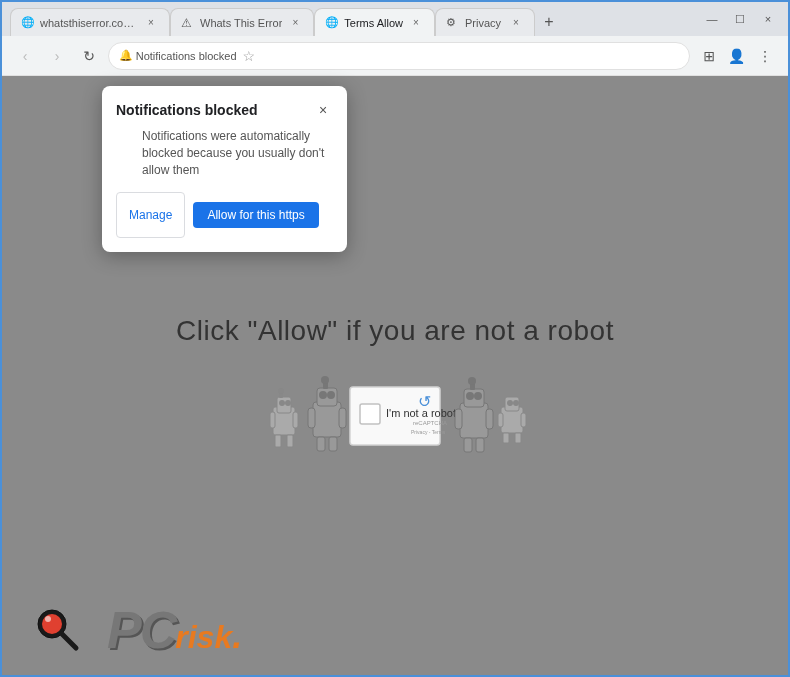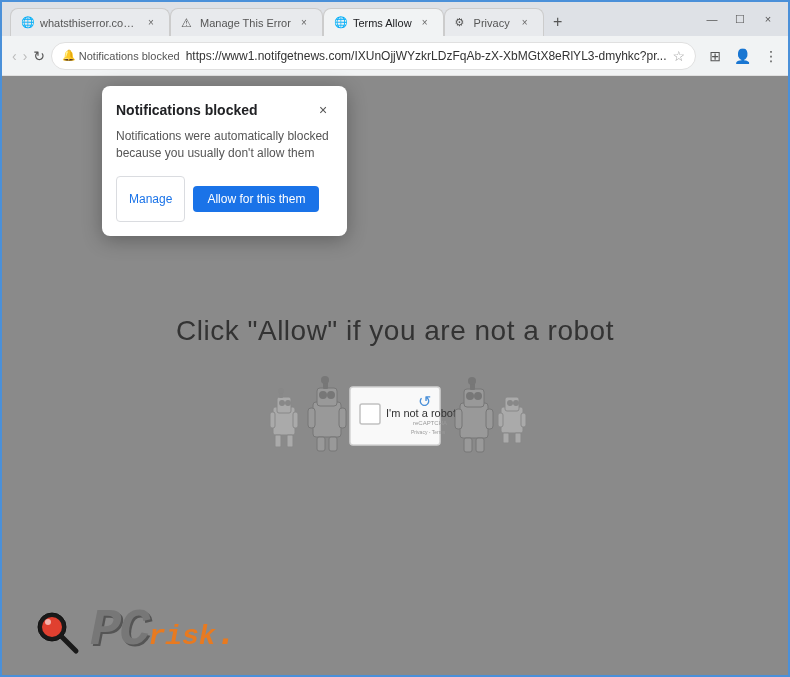--- a/index.html
+++ b/index.html
@@ -219,20 +219,21 @@
       border-radius: 50%;
       cursor: pointer;
       color: #555;
       font-size: 14px;
     }
     .popup-message {
       font-size: 12px;
       color: #555;
       margin-bottom: 14px;
       line-height: 1.4;
+      margin-left: 26px;
     }
     .popup-buttons {
       display: flex;
       gap: 8px;
       align-items: center;
     }
     .btn-manage {
       padding: 15px 12px;
       background: #fff;
       border: 1px solid #dadce0;
@@ -267,42 +268,41 @@
       color: #333;
       letter-spacing: 0.5px;
     }
 
     
     .pcrisk-logo {
       position: absolute;
       bottom: 18px;
       left: 30px;
       display: flex;
-      align-items: flex-end;
-      gap: 8px;
-      font-family: Liberation Mono, monospace;
+      align-items: flex-start;
+      gap: 25px;
     }
   </style>
 </head>
 <body>
 
 <div class="browser-window">
 
   <div class="title-bar">
     <div class="tab-strip">
 
       <div class="tab">
         <span class="tab-favicon">🌐</span>
         <span class="tab-label">whatsthiserror.com/b...</span>
         <span class="tab-close">×</span>
       </div>
 
       <div class="tab">
         <span class="tab-favicon" style="font-size:12px">⚠</span>
-        <span class="tab-label">Manage This Error</span>
+        <span class="tab-label">Whats This Error</span>
         <span class="tab-close">×</span>
       </div>
 
       <div class="tab active">
         <span class="tab-favicon">🌐</span>
         <span class="tab-label">Terms Allow</span>
         <span class="tab-close">×</span>
       </div>
 
       <div class="tab">
@@ -323,41 +323,40 @@
 
   <div class="address-bar">
     <div class="nav-btn disabled">‹</div>
     <div class="nav-btn disabled">›</div>
     <div class="nav-btn">↻</div>
     <div class="url-bar">
       <div class="url-security">
         <span>🔔</span>
         <span>Notifications blocked</span>
       </div>
-      <span class="url-text">https://www1.notifgetnews.com/IXUnOjjWYzkrLDzFqAb-zX-XbMGtX8eRlYL3-dmyhkc?pr...</span>
       <span class="url-star">☆</span>
     </div>
     <div class="toolbar-icons">
       <div class="toolbar-icon">⊞</div>
       <div class="toolbar-icon">👤</div>
       <div class="toolbar-icon">⋮</div>
     </div>
   </div>
 
   <div class="content-area">
 
     <div class="notification-popup">
       <div class="popup-header">
         <span class="popup-title">Notifications blocked</span>
         <span class="popup-close">×</span>
       </div>
       <p class="popup-message">Notifications were automatically blocked because you usually don't allow them</p>
       <div class="popup-buttons">
         <button class="btn-manage">Manage</button>
-        <button class="btn-allow">Allow for this them</button>
+        <button class="btn-allow">Allow for this https</button>
       </div>
     </div>
 
     <div class="page-content" style="margin-top: 40px;">
       <div class="page-headline">Click "Allow"  if you are not   a robot</div>
 
       <div style="position:relative; width:280px; height:110px;">
         <svg width="280" height="110" viewBox="0 0 280 110" xmlns="http://www.w3.org/2000/svg">
 
           <g transform="translate(10, 15)">
@@ -426,19 +425,19 @@
     <div class="pcrisk-logo">
 
       <svg width="50" height="50" viewBox="0 0 50 50">
         <circle cx="20" cy="20" r="14" fill="#1a1a1a" stroke="#111" stroke-width="1"></circle>
         <circle cx="20" cy="20" r="10" fill="#e04030"></circle>
         <circle cx="16" cy="15" r="3" fill="#fff" opacity="0.6"></circle>
         <line x1="30" y1="30" x2="44" y2="44" stroke="#1a1a1a" stroke-width="5" stroke-linecap="round"></line>
       </svg>
       <div style="display:flex; align-items:baseline; gap:0;">
         <span style="font-size:52px; font-weight:900; color:#777; font-style:italic; letter-spacing:-2px; line-height:1; text-shadow: 2px 2px 0 #555;">PC</span>
-        <span style="font-size:28px; font-weight:700; color:#e87a20; font-style:italic;">risk</span>
+        <span style="font-size:32px; font-weight:700; color:#e87a20; font-style:italic;">risk</span>
         <span style="font-size:36px; font-weight:700; color:#e87a20; font-style:italic;">.</span>
       </div>
     </div>
 
   </div>
 </div>
 
 </body></html>

